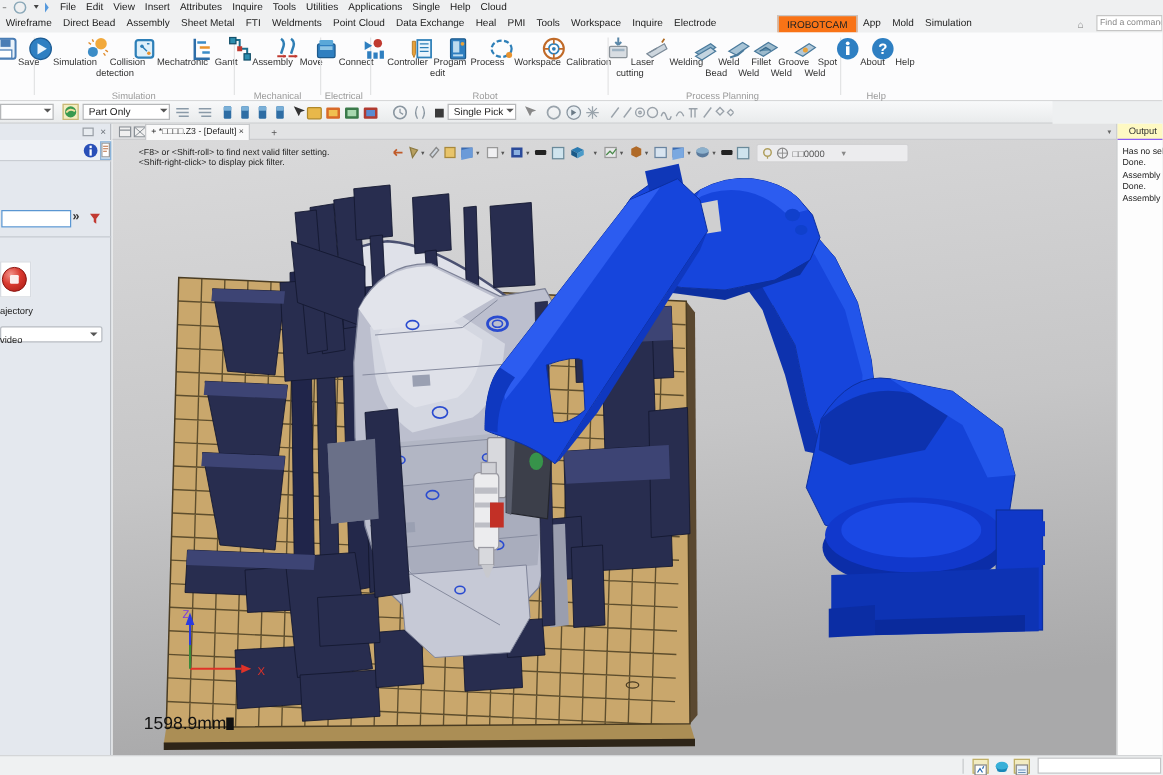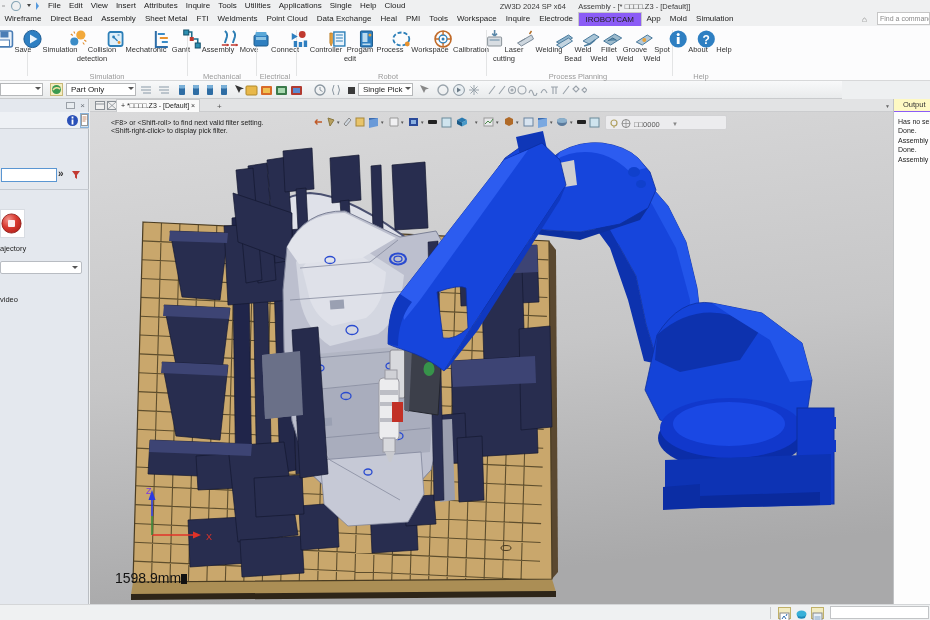--- a/index.html
+++ b/index.html
@@ -8,21 +8,21 @@
 .abs { position:absolute; }
 
 #titlebar { left:0; top:0; width:930px; height:12px; background:#eff0f1; font-size:8px; color:#1a1a1a; }
 #menus { position:absolute; left:44px; top:0px; height:12px; display:flex; align-items:center; z-index:2; }
 #menus span { padding:0 4px; line-height:12px; }
 #wintitle { position:absolute; left:430px; top:2px; width:330px; text-align:center; font-size:7.5px; color:#3a3a3a; }
 
 #tabrow { left:0; top:12px; width:930px; height:14px; background:#eff0f1; font-size:8px; color:#222; }
 #tabrow .tabs { position:absolute; left:0; top:0; height:14px; display:flex; align-items:stretch; }
 #tabrow .tabs span { padding:0 4.5px; line-height:14px; }
-#tabrow .tabs span.sel { background:#8b5cf6; border:1px solid #c8c8c8; border-bottom:none; line-height:13px; padding:0 7px; }
+#tabrow .tabs span.sel { background:#f97316; border:1px solid #c8c8c8; border-bottom:none; line-height:13px; padding:0 7px;margin-left:44px; }
 #findbox { position:absolute; left:877px; top:0px; width:53px; height:13px; background:#fff; border:1px solid #c6c6c6; font-size:7px; color:#888; line-height:12px; padding-left:2px; white-space:nowrap; overflow:hidden; }
 
 #ribbon { left:0; top:26px; width:930px; height:55px; background:#fcfcfd; border-bottom:1px solid #d7d8d9; }
 .rsep { position:absolute; top:4px; height:46px; width:1px; background:#e3e4e5; }
 .ritem { position:absolute; top:3px; text-align:center; font-size:7.5px; color:#333; line-height:8.5px; transform:translateX(-50%); white-space:pre; }
 .ritem .ic { margin:0 auto 3px auto; width:20px; height:20px; }
 .glabel { position:absolute; top:46px; font-size:7.5px; color:#9a9a9a; text-align:center; transform:translateX(-50%); white-space:pre; }
 
 #toolbar { left:0; top:81px; width:842px; height:18px; background:linear-gradient(#f8f9fa,#e9ebec); border-bottom:1px solid #c9cbcd; font-size:8px; }
 .combo { position:absolute; top:2px; height:13px; background:#fff; border:1px solid #b5b7b9; font-size:8px; color:#222; line-height:11px; padding-left:4px; }
@@ -39,21 +39,20 @@
 </head>
 <body>
 
 <div class="abs" id="titlebar">
   <svg class="abs" style="left:2px;top:1px" width="40" height="10" viewBox="0 0 40 10">
     <path d="M0,5 h3" stroke="#999" stroke-width="1"></path>
     <circle cx="14" cy="5" r="4.5" fill="none" stroke="#8aa8b8" stroke-width="1.2"></circle>
     <path d="M25,3 l4,0 l-2,3 z" fill="#444"></path>
     <path d="M34,1 l3,4 l-3,4 z" fill="#5599dd"></path>
   </svg>
-  <div id="wintitle">ZW3D 2024 SP x64&nbsp;&nbsp;&nbsp;&nbsp;&nbsp;&nbsp;Assembly - [* □□□□.Z3 - [Default]]</div>
   <div id="menus">
     <span>File</span>
       <span>Edit</span>
       <span>View</span>
       <span>Insert</span>
       <span>Attributes</span>
       <span>Inquire</span>
       <span>Tools</span>
       <span>Utilities</span>
       <span>Applications</span>
@@ -312,21 +311,21 @@
           <stop offset="1" stop-color="#a81a14"></stop>
         </radialGradient>
       </defs>
       <circle cx="10.5" cy="10.5" r="9.6" fill="url(#rg)" stroke="#8a1410" stroke-width=".8"></circle>
       <rect x="7" y="7" width="7" height="7" rx="1" fill="#fbeeee"></rect>
     </svg>
   <div class="abs" style="left:0px;top:145px">ajectory</div>
   <div class="abs" style="left:0px;top:162px;width:82px;height:13px;background:#fff;border:1px solid #b8bcc2;border-radius:2px">
       <i style="position:absolute;right:3px;top:4px;width:0;height:0;border:3px solid transparent;border-top-color:#555"></i>
     </div>
-  <div class="abs" style="left:0px;top:196px">video</div>
+  <div class="abs" style="left:0px;top:168px">video</div>
 </div>
 
 <div class="abs" id="viewport">
   <div id="doctabs">
     <svg class="abs" style="left:5px;top:2px" width="22" height="9" viewBox="0 0 22 9">
         <rect x="0.5" y="0.5" width="9" height="8" fill="#f0f0f0" stroke="#8a9096"></rect>
         <path d="M1,3 h8" stroke="#8a9096"></path>
         <rect x="12.5" y="0.5" width="9" height="8" fill="#f0f0f0" stroke="#8a9096"></rect>
         <path d="M13,1 l8,7 M21,1 l-8,7" stroke="#8a9096" stroke-width=".8"></path>
       </svg>

